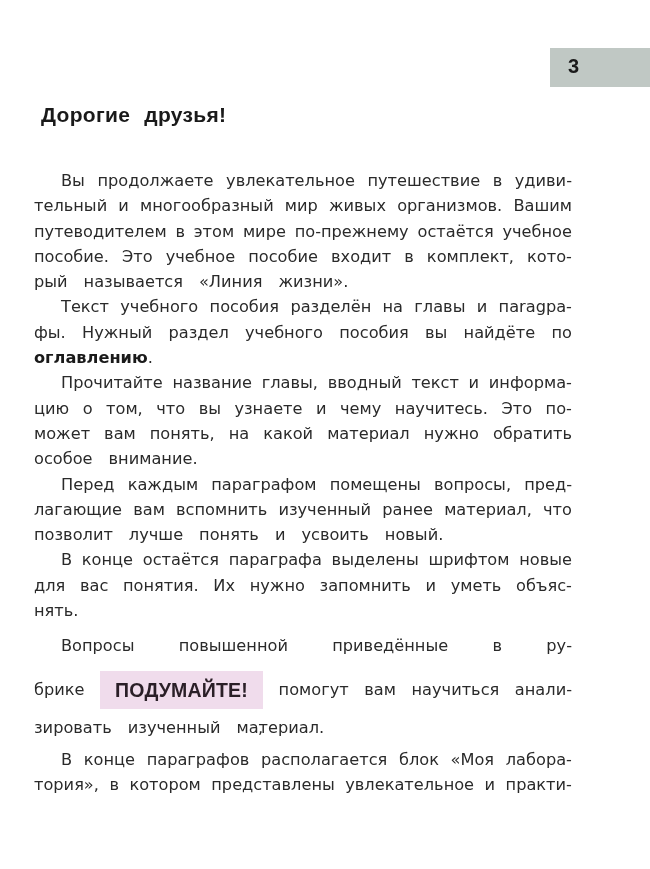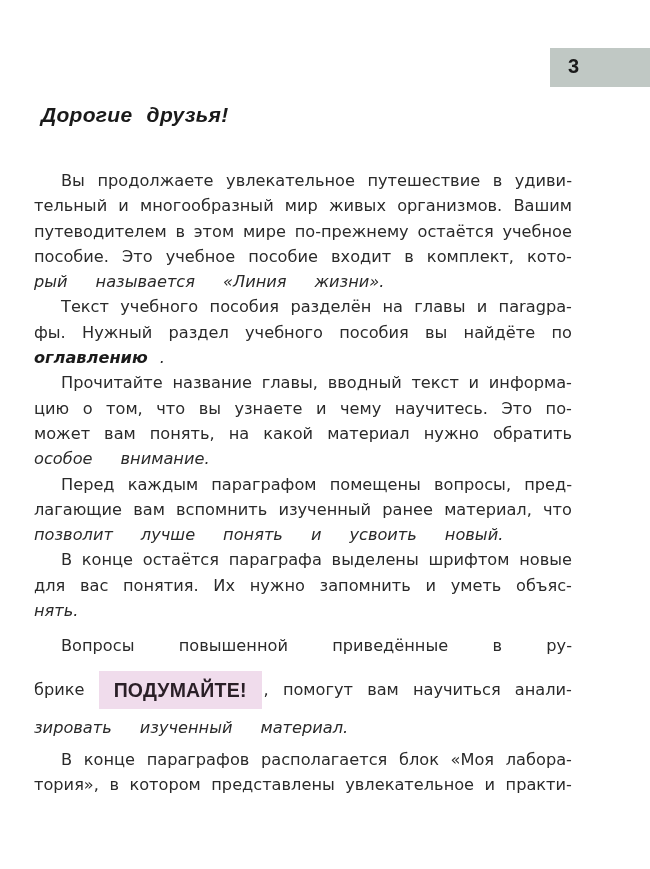--- a/index.html
+++ b/index.html
@@ -3,25 +3,25 @@
   <meta charset="utf-8">
   <style>
     html, body { margin: 0; padding: 0; background: #ffffff; }
     body { width: 650px; height: 869px; position: relative; overflow: hidden;
       font-family: "DejaVu Sans", sans-serif; color: #222; }
     .page-num-box { position: absolute; left: 550px; top: 48px; width: 100px; height: 39px;
       background: #c0c8c4; }
     .page-num { position: absolute; left: 18px; top: 7px; font-family: "Liberation Sans", sans-serif;
       font-weight: bold; font-size: 20px; color: #1a1a1a; }
     .title { position: absolute; left: 41px; top: 103px; font-family: "Liberation Sans", sans-serif;
-      font-weight: bold; font-size: 21px; color: #1a1a1a; word-spacing: 8px; letter-spacing: 0.3px; font-style: italic; }
+      font-weight: bold; font-size: 21px; color: #1a1a1a; word-spacing: 8px; letter-spacing: 0.3px; }
     .body { position: absolute; left: 34px; top: 168px; width: 538px; }
     .line { height: 25.3px; line-height: 25.3px; font-size: 16.2px; white-space: nowrap;
       display: flex; justify-content: space-between; color: #2a2a2a; }
-    .line.last { justify-content: flex-start; gap: 12px; font-style: italic; }
+    .line.last { justify-content: flex-start; gap: 0; }
     .line.last span + span { margin-left: 16px; }
     .line.indent { padding-left: 27px; }
     .gap { height: 10px; }
     .bold { font-weight: bold; color: #1a1a1a; }
     .line.tall { height: 38px; line-height: 38px; }
     .badge { display: inline-block; background: #f0dcec; padding: 0 15px; height: 38px; line-height: 38px;
       font-family: "Liberation Sans", sans-serif; font-weight: bold; font-size: 19.5px; color: #2a1f27;
       letter-spacing: 0.2px; }
   </style>
 </head>
@@ -198,21 +198,21 @@
     <div>
       <div class="line indent">
         <span>Вопросы</span>
         <span>повышенной</span>
         <span>приведённые</span>
         <span>в</span>
         <span>ру-</span>
       </div>
       <div class="line tall" style="margin-top: 12px;">
         <span>брике</span>
-        <span style="display: flex; align-items: flex-end;">
+        <span style="display: flex; align-items: flex-end; flex-direction: column;">
           <span class="badge">ПОДУМАЙТЕ!</span>
           <span style="margin-left: 2px;">,</span>
         </span>
         <span>помогут</span>
         <span>вам</span>
         <span>научиться</span>
         <span>анали-</span>
       </div>
       <div class="line last tall">
         <span>зировать</span>

